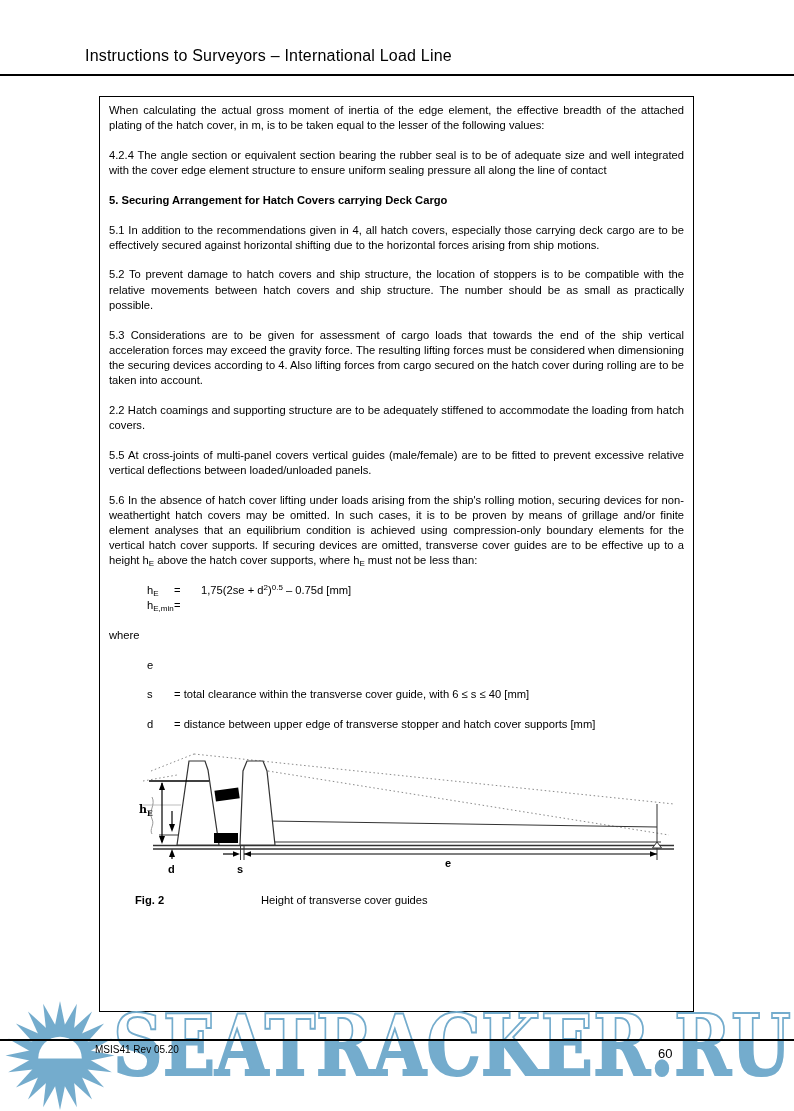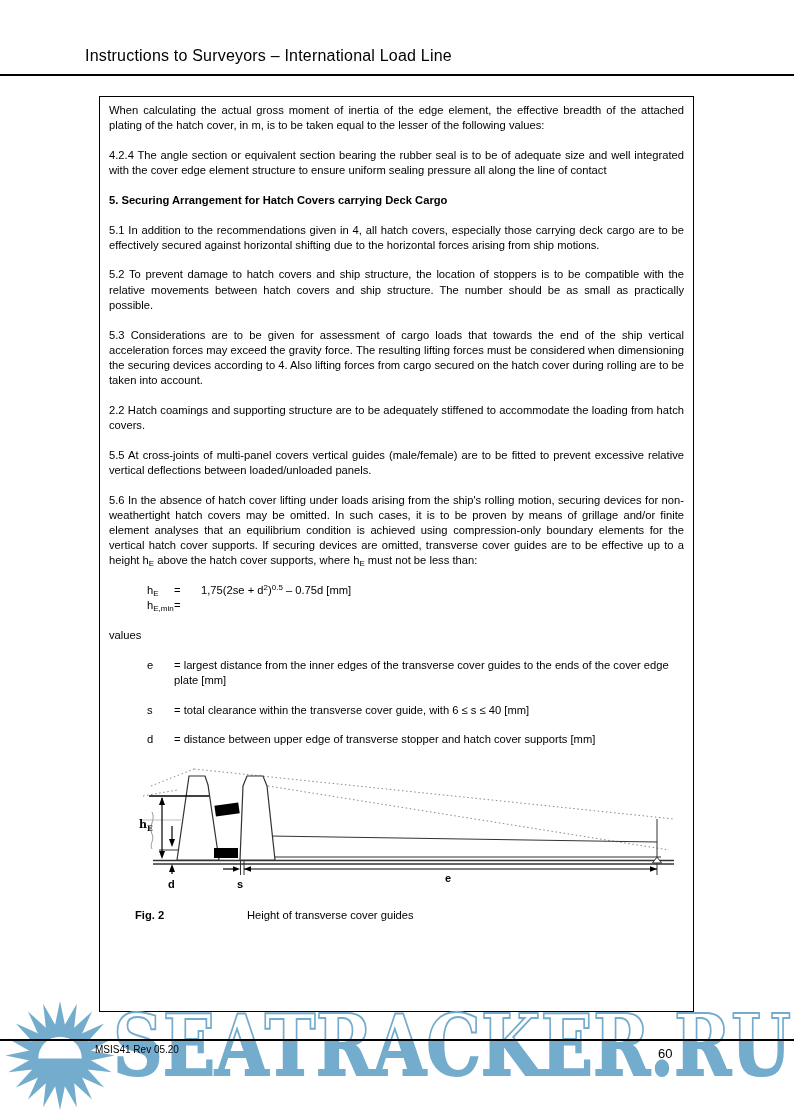--- a/index.html
+++ b/index.html
@@ -25,21 +25,21 @@
   .bullets{margin:0 0 14.5px 0;padding-left:38px;}
   .h5{font-weight:bold;margin:0 0 14.5px 0;}
   sub.sm{font-size:8px;vertical-align:-2px;line-height:0;}
   sup.sm{font-size:8px;vertical-align:4px;line-height:0;}
   .formula-block{margin:0 0 14.5px 0;padding-left:38px;}
   .formula-row{display:grid;grid-template-columns:27px 27px 1fr;}
   .where{margin:0 0 14.5px 0;}
   .def-row{display:grid;grid-template-columns:27px 1fr;padding-left:38px;margin:0 0 14.5px 0;}
   .fig-wrap{margin:10px 0 0 28px;}
   .caption-row{display:flex;margin-top:4px;margin-left:-2px;}
-  .caption-label{font-weight:bold;width:112px;}
+  .caption-label{font-weight:bold;width:126px;}
   
   .watermark-svg{position:absolute;left:110px;top:1008px;z-index:1;}
   .sun-svg{position:absolute;left:4px;top:1000px;z-index:1;}
   .footer-rule{position:absolute;left:0;top:1039px;width:794px;height:1.5px;background:#000;z-index:2;}
   .footer-left{position:absolute;left:95px;top:1044px;font-size:10px;z-index:3;}
   .footer-page{position:absolute;left:658px;top:1046px;font-size:13px;z-index:3;
     text-shadow:0 0 2px #fff,0 0 2px #fff,0 0 3px #fff;}
 </style>
 </head>
 <body>
@@ -69,25 +69,24 @@
       <span><span>h</span><sub class="sm">E</sub></span>
       <span>=</span>
       <span><span>1,75(2se + d</span><sup class="sm">2</sup><span>)</span><sup class="sm">0.5</sup><span> – 0.75d [mm]</span></span>
     </div>
     <div class="formula-row">
       <span><span>h</span><sub class="sm">E,min</sub></span>
       <span>=</span>
     </div>
   </div>
 
-  <div class="where">values</div>
+  <div class="where">where</div>
 
   <div class="def-row">
     <span>e</span>
-    <span>= largest distance from the inner edges of the transverse cover guides to the ends of the cover edge plate [mm]</span>
   </div>
   <div class="def-row">
     <span>s</span>
     <span>= total clearance within the transverse cover guide, with 6 ≤ s ≤ 40 [mm]</span>
   </div>
   <div class="def-row">
     <span>d</span>
     <span>= distance between upper edge of transverse stopper and hatch cover supports [mm]</span>
   </div>
 

